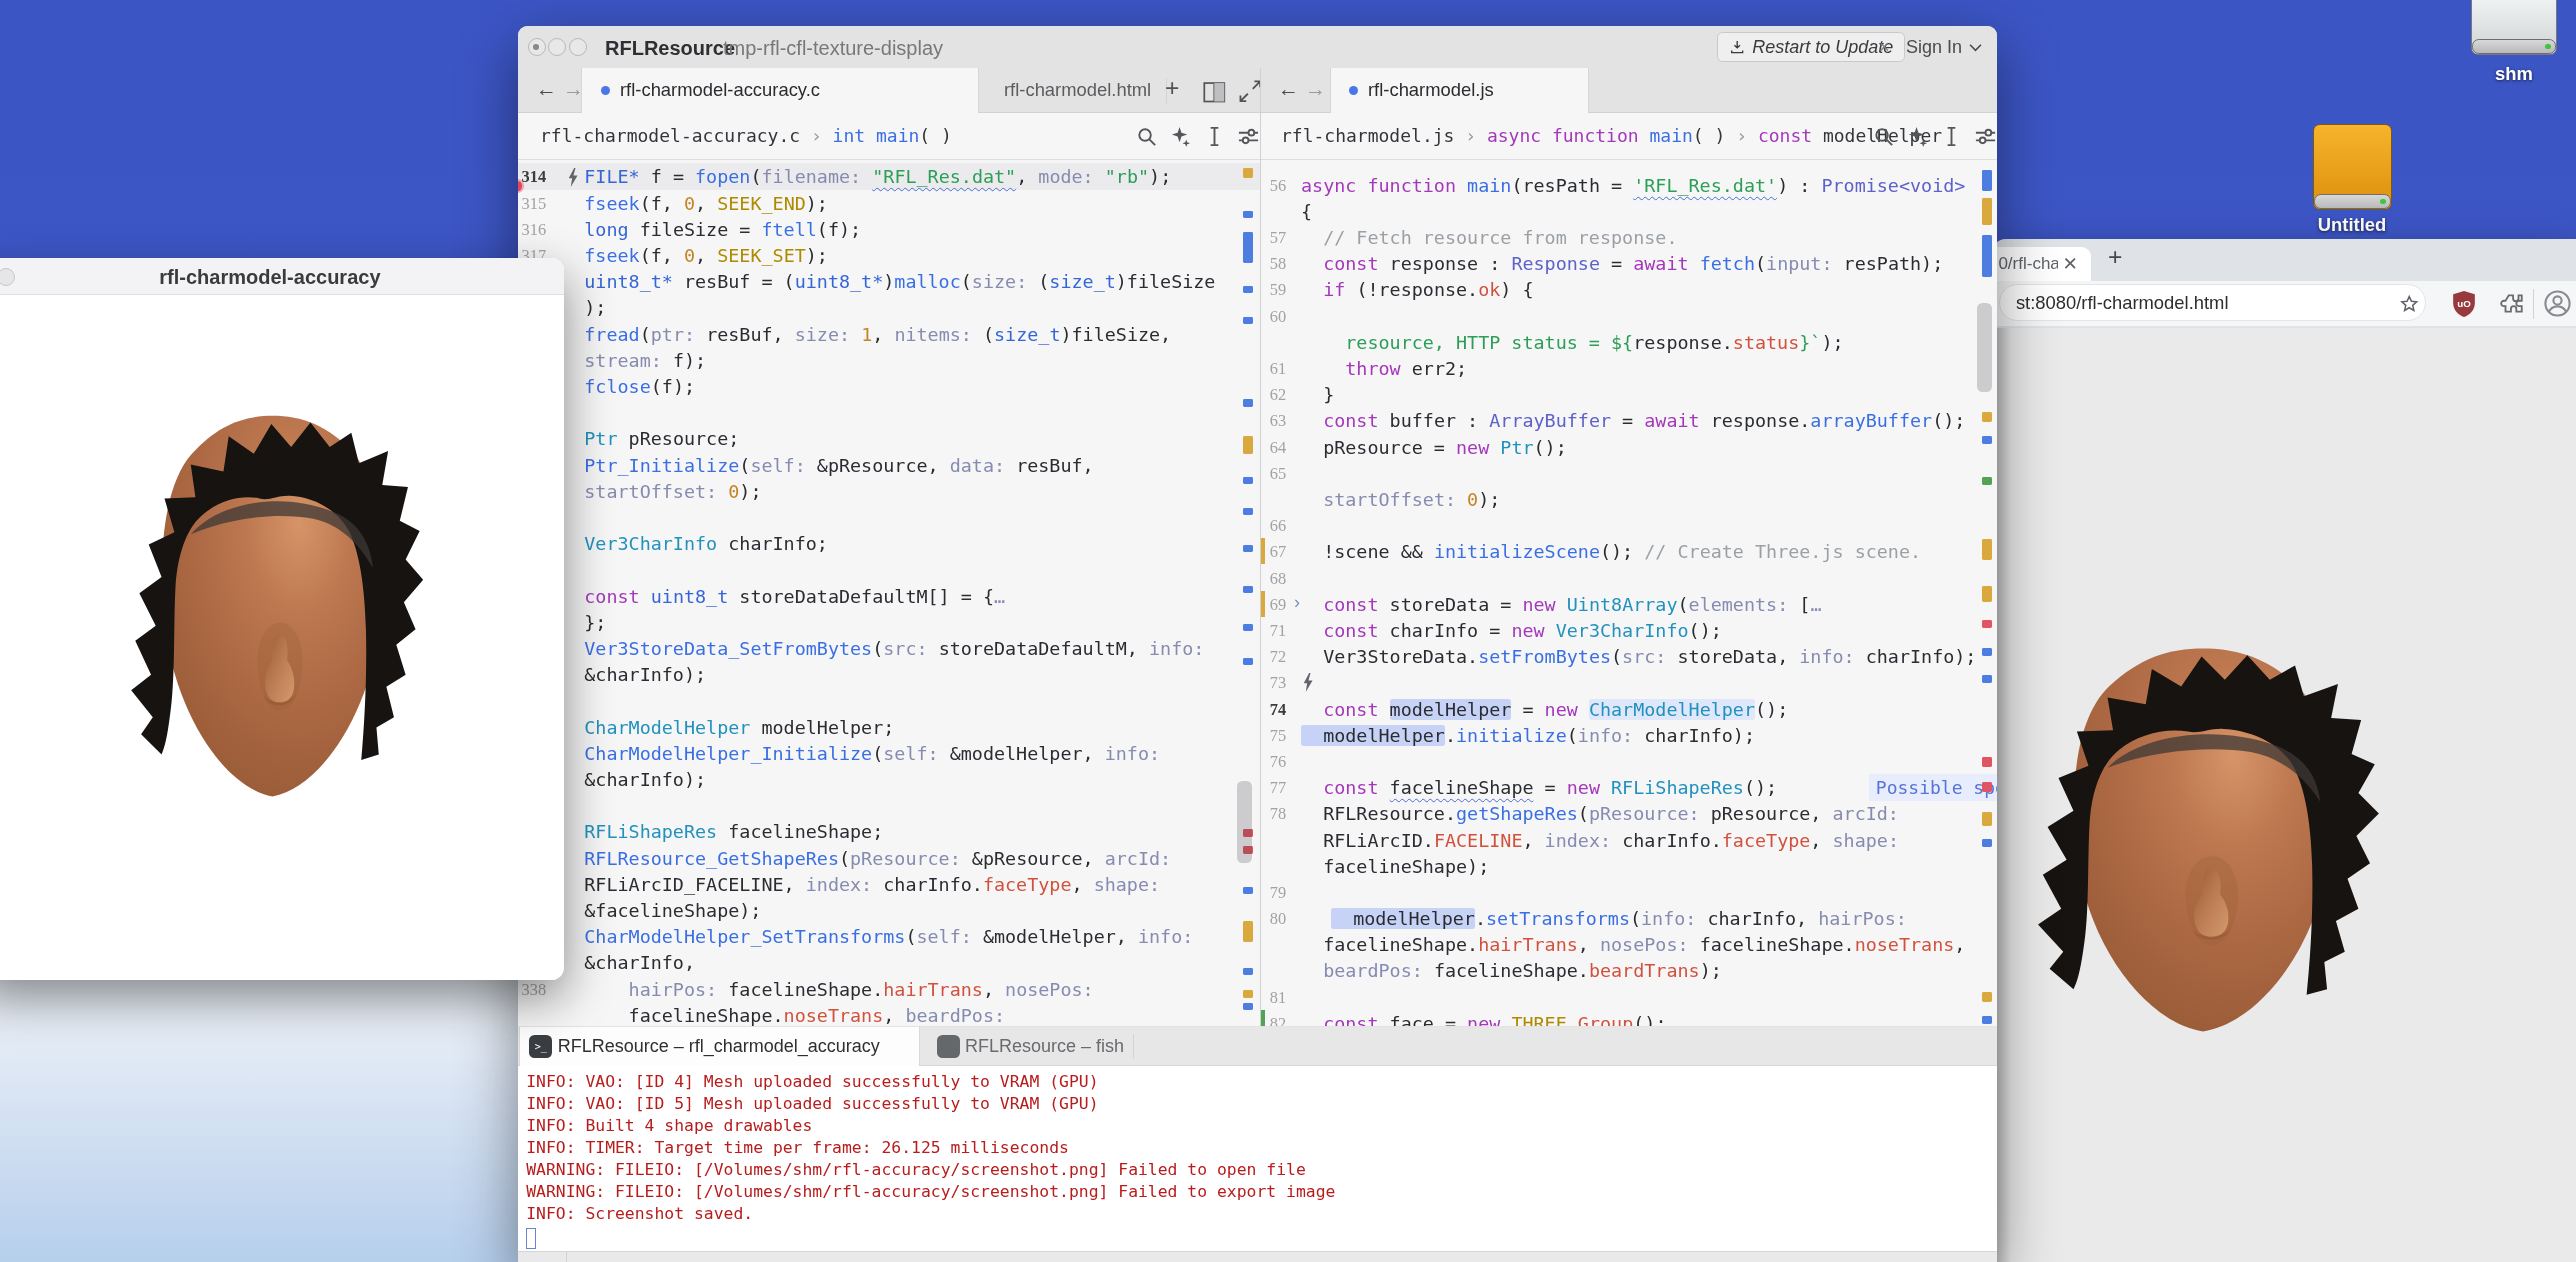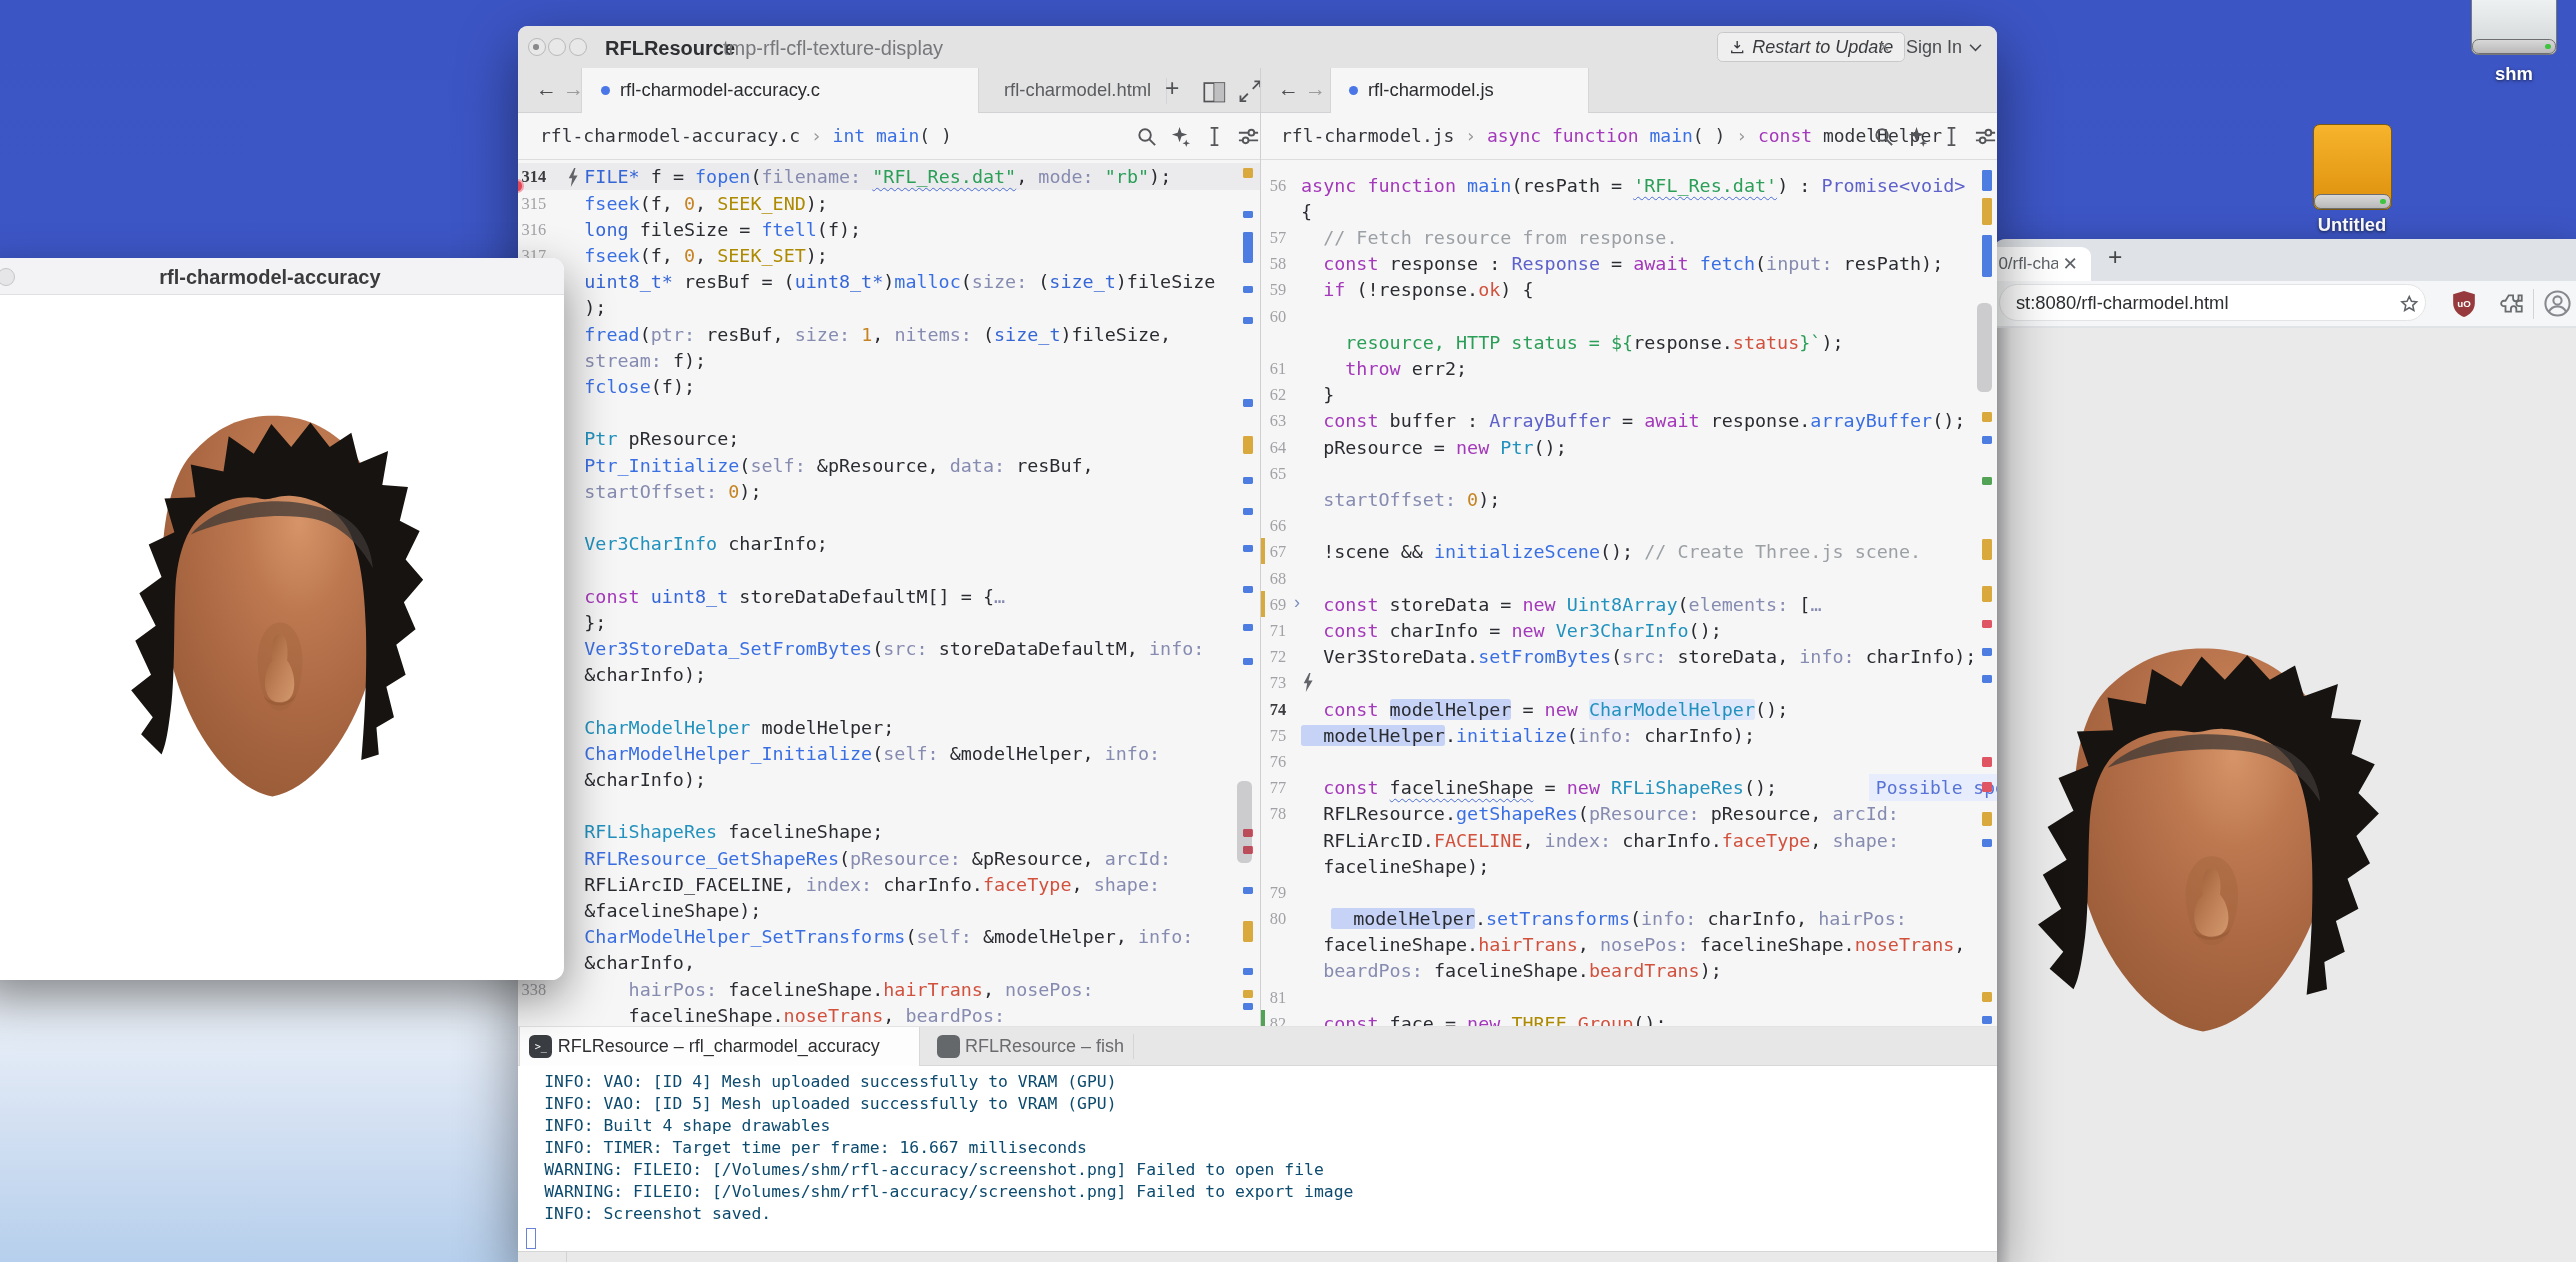--- a/index.html
+++ b/index.html
@@ -43,21 +43,21 @@
   .mark{position:absolute;border-radius:1.4px;}
   .thumb{position:absolute;background:rgba(40,40,50,.20);border-radius:5.5px;}
   .foldarrow{position:absolute;font-size:18px;color:#7a8fc0;}
   .hintchip{position:absolute;height:27px;background:#e7edfc;color:#5873d6;font-family:"DejaVu Sans Mono",monospace;font-size:18px;line-height:27px;padding:0 6.8px;white-space:nowrap;}
   .termbar{position:absolute;left:0;top:1001px;width:1479px;height:39px;background:#e7e7e8;border-bottom:0.7px solid #d8d8d9;box-sizing:border-box;}
   .termtab{position:absolute;top:0;height:39px;}
   .termtab.active{background:#fdfdfe;border-right:0.7px solid #d8d8d9;border-left:0.7px solid #d8d8d9;box-sizing:border-box;}
   .ticon{position:absolute;top:7.5px;width:23px;height:23px;border-radius:5.5px;background:#3a3d41;color:#fff;font-family:"DejaVu Sans Mono",monospace;font-size:10.2px;line-height:23px;text-align:center;}
   .termtab .tl2{position:absolute;top:9px;left:38px;font-size:18px;white-space:nowrap;}
   #terminal{position:absolute;left:0;top:1040px;width:1479px;height:185px;background:#ffffff;overflow:hidden;}
-  .tline{position:absolute;left:8.2px;font-family:"DejaVu Sans Mono",monospace;font-size:16.4px;color:#0c4a6e;white-space:pre;margin-left:18px;}
+  .tline{position:absolute;left:8.2px;font-family:"DejaVu Sans Mono",monospace;font-size:16.4px;color:#b91c1c;white-space:pre;}
   .cursorbox{position:absolute;width:10.2px;height:20.5px;border:1.4px solid #6b83d6;box-sizing:border-box;}
   .statusbar{position:absolute;left:0;top:1225px;width:1479px;height:11.6px;background:#e9e9ea;border-top:0.7px solid #d5d5d6;box-sizing:border-box;}
   .statusdiv{position:absolute;left:48px;top:1225px;width:0.7px;height:11.6px;background:#d2d2d4;}
   .bpdot{position:absolute;width:13.6px;height:13.6px;border-radius:50%;background:#e0485a;border:2px solid #f0a3ae;box-sizing:border-box;}
   
   #preview{left:-24.6px;top:258px;width:589px;height:722px;border-radius:12.3px;background:#ffffff;box-shadow:0 18px 48px rgba(0,0,0,.45);}
   #preview .ptitle{position:absolute;left:0;top:0;width:100%;height:37px;background:#f3f3f5;border-bottom:0.7px solid #e0e0e2;box-sizing:border-box;}
   #preview .ptxt{position:absolute;top:7.5px;width:100%;text-align:center;font-size:20px;font-weight:600;color:#3b3b3d;}
   #preview .pcircle{position:absolute;left:22px;top:9.6px;width:18px;height:18px;border-radius:50%;background:#e6e6e8;border:1px solid #c5c5c7;box-sizing:border-box;}
   
@@ -423,21 +423,21 @@
       <div class="termtab" style="left:409px;width:205px;">
         <div class="ticon" style="left:9.6px;opacity:.75"></div>
         <div class="tl2" style="color:#6a6b6e">RFLResource – fish</div>
       </div>
       <div style="position:absolute;left:615px;top:6.8px;width:0.7px;height:25px;background:#d4d4d6;"></div>
     </div>
     <div id="terminal">
         <div class="tline" style="top: 5.5px;">INFO: VAO: [ID 4] Mesh uploaded successfully to VRAM (GPU)</div>
         <div class="tline" style="top: 27.6px;">INFO: VAO: [ID 5] Mesh uploaded successfully to VRAM (GPU)</div>
         <div class="tline" style="top: 50px;">INFO: Built 4 shape drawables</div>
-        <div class="tline" style="top: 72px;">INFO: TIMER: Target time per frame: 16.667 milliseconds</div>
+        <div class="tline" style="top: 72px;">INFO: TIMER: Target time per frame: 26.125 milliseconds</div>
         <div class="tline" style="top: 94px;">WARNING: FILEIO: [/Volumes/shm/rfl-accuracy/screenshot.png] Failed to open file</div>
         <div class="tline" style="top: 116px;">WARNING: FILEIO: [/Volumes/shm/rfl-accuracy/screenshot.png] Failed to export image</div>
         <div class="tline" style="top: 138px;">INFO: Screenshot saved.</div>
         <div class="cursorbox" style="left: 8.2px; top: 162px;"></div>
       </div>
     <div class="statusbar"></div>
     <div class="statusdiv"></div>
   </div>
 
   <div id="preview" class="win">

